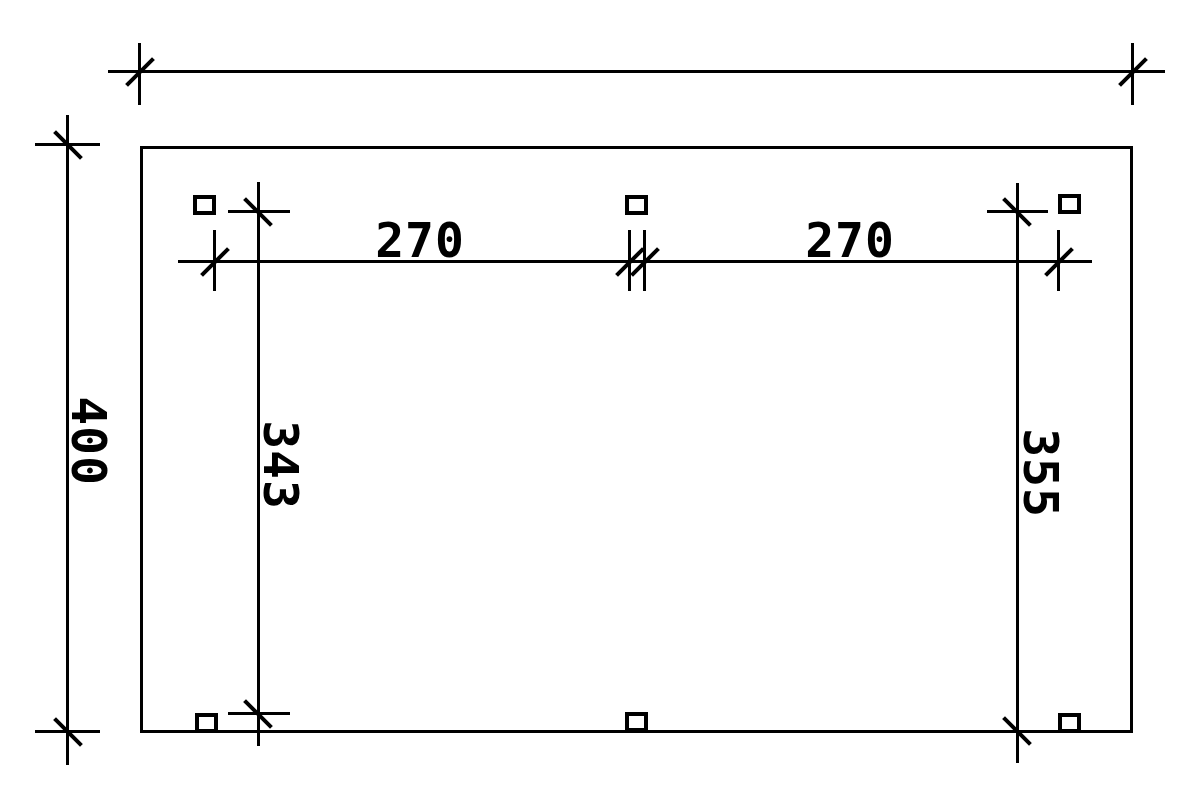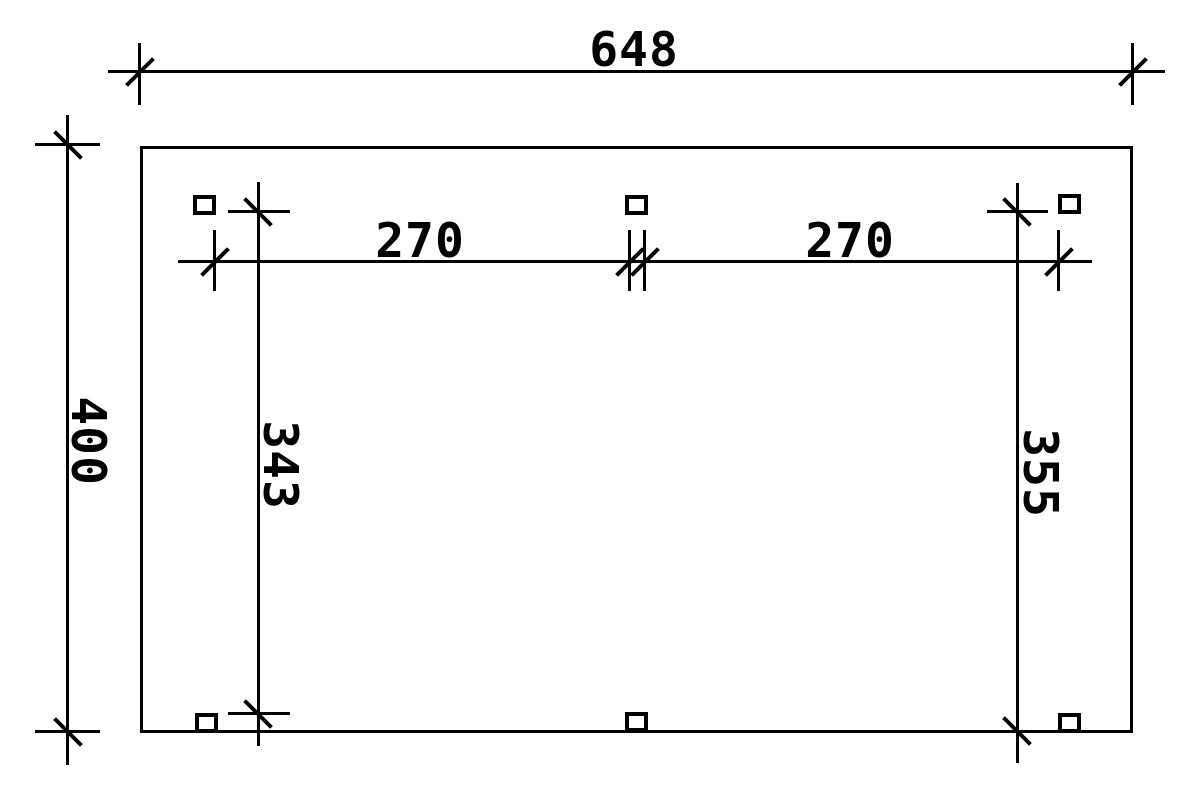--- a/index.html
+++ b/index.html
@@ -38,21 +38,20 @@
 
 <div id="canvas">
 
   <div class="outline"></div>
 
   <div class="hline" style="left:108px;top:70px;width:1057px;height:3px;"></div>
   <div class="vline" style="left:138px;top:43px;width:3px;height:62px;"></div>
   <div class="vline" style="left:1131px;top:43px;width:3px;height:62px;"></div>
   <div class="tick fwd" style="left:140px;top:72px;"></div>
   <div class="tick fwd" style="left:1133px;top:72px;"></div>
-  <div class="dim-label" style="left:634px;top:49px;">648</div>
 
   <div class="vline" style="left:66px;top:115px;width:3px;height:650px;"></div>
   <div class="hline" style="left:35px;top:143px;width:65px;height:3px;"></div>
   <div class="hline" style="left:35px;top:730px;width:65px;height:3px;"></div>
   <div class="tick back" style="left:68px;top:145px;"></div>
   <div class="tick back" style="left:68px;top:732px;"></div>
   <div class="dim-label vert" style="left:89px;top:441px;">400</div>
 
   <div class="hline" style="left:178px;top:260px;width:914px;height:3px;"></div>
   <div class="vline" style="left:213px;top:230px;width:3px;height:61px;"></div>

